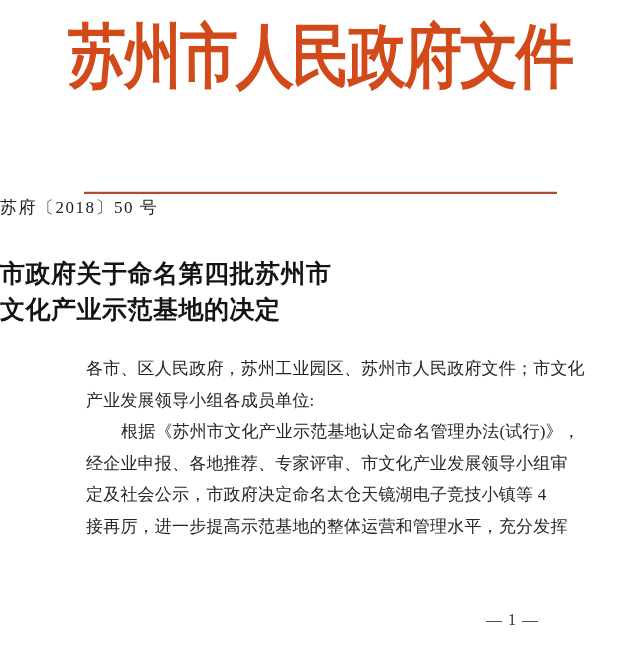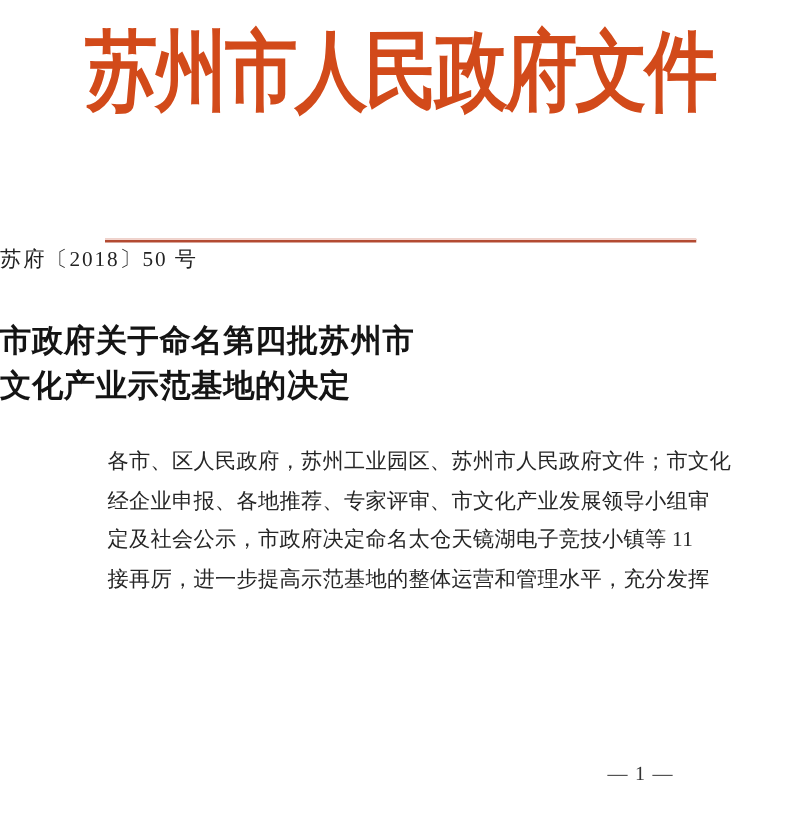--- a/index.html
+++ b/index.html
@@ -102,20 +102,22 @@
 
   <div class="red-rule"></div>
 
   <div class="doc-title">
     <div>市政府关于命名第四批苏州市</div>
     <div>文化产业示范基地的决定</div>
   </div>
 
   <div class="doc-body">
     <div class="line">各市、区人民政府，苏州工业园区、苏州市人民政府文件；市文化</div>
+    <div class="line">产业发展领导小组各成员单位:</div>
+    <div class="line indent">根据《苏州市文化产业示范基地认定命名管理办法(试行)》，</div>
     <div class="line">经企业申报、各地推荐、专家评审、市文化产业发展领导小组审</div>
-    <div class="line">定及社会公示，市政府决定命名太仓天镜湖电子竞技小镇等 11</div>
+    <div class="line">定及社会公示，市政府决定命名太仓天镜湖电子竞技小镇等 4</div>
     <div class="line">接再厉，进一步提高示范基地的整体运营和管理水平，充分发挥</div>
   </div>
 
   <div class="page-number">— 1 —</div>
 
 </div>
 
 </body></html>

